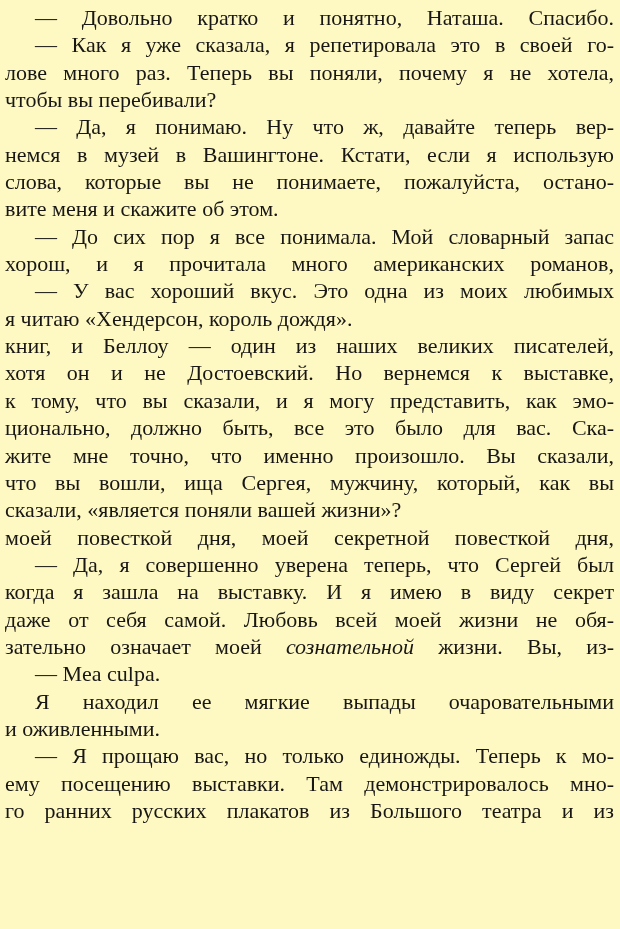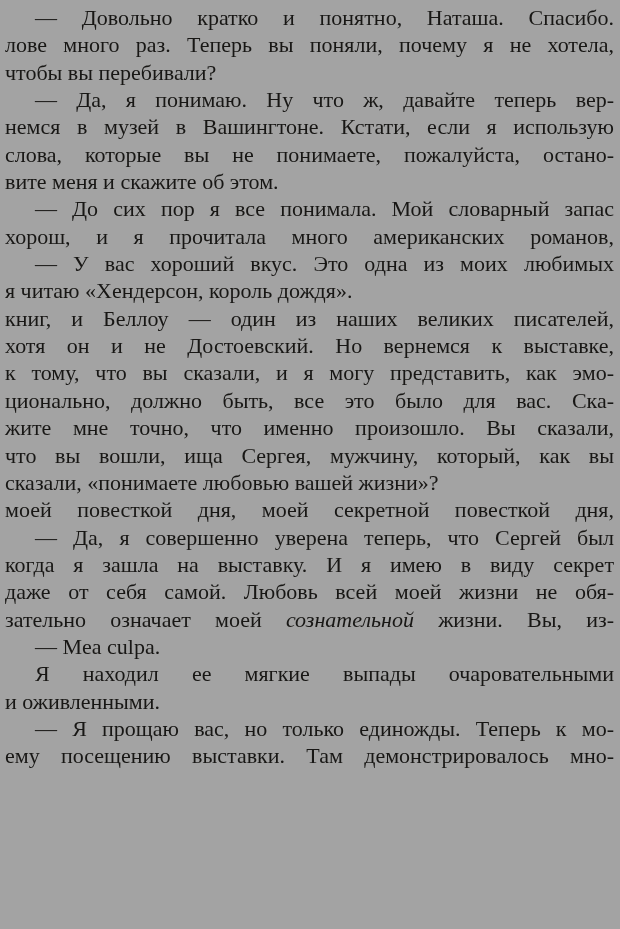--- a/index.html
+++ b/index.html
@@ -4,21 +4,21 @@
 <style>
   html, body {
     margin: 0;
     padding: 0;
     background: #f4f4f2;
   }
   .page {
     position: relative;
     width: 620px;
     height: 929px;
-    background: #a3a3a3;
+    background: #fef9c3;
     overflow: hidden;
     box-sizing: border-box;
   }
   .text-block {
     position: absolute;
     top: 4px;
     left: 5px;
     width: 609px;
     color: #181715;
     font-family: "Liberation Serif", "DejaVu Serif", serif;
@@ -73,47 +73,49 @@
     position: relative;
     top: -1px;
   }
 </style>
 </head>
 <body>
 
 <div class="page">
   <div class="text-block" id="text-block">
       <div class="line just indent"><span>— Довольно кратко и понятно, Наташа. Спасибо.</span></div>
+      <div class="line just indent"><span>— Как я уже сказала, я репетировала это в своей го-</span></div>
       <div class="line just"><span>лове много раз. Теперь вы поняли, почему я не хотела,</span></div>
       <div class="line"><span>чтобы вы перебивали?</span></div>
       <div class="line just indent"><span>— Да, я понимаю. Ну что ж, давайте теперь вер-</span></div>
       <div class="line just"><span>немся в музей в Вашингтоне. Кстати, если я использую</span></div>
       <div class="line just"><span>слова, которые вы не понимаете, пожалуйста, остано-</span></div>
       <div class="line"><span>вите меня и скажите об этом.</span></div>
       <div class="line just indent"><span>— До сих пор я все понимала. Мой словарный запас</span></div>
       <div class="line just"><span>хорош, и я прочитала много американских романов,</span></div>
       <div class="line just indent"><span>— У вас хороший вкус. Это одна из моих любимых</span></div>
       <div class="line"><span>я читаю «Хендерсон, король дождя».</span></div>
       <div class="line just"><span>книг, и Беллоу — один из наших великих писателей,</span></div>
       <div class="line just"><span>хотя он и не Достоевский. Но вернемся к выставке,</span></div>
       <div class="line just"><span>к тому, что вы сказали, и я могу представить, как эмо-</span></div>
       <div class="line just"><span>ционально, должно быть, все это было для вас. Ска-</span></div>
       <div class="line just"><span>жите мне точно, что именно произошло. Вы сказали,</span></div>
       <div class="line just"><span>что вы вошли, ища Сергея, мужчину, который, как вы</span></div>
-      <div class="line"><span>сказали, «понимаете любовью вашей жизни»?</span></div>
+      <div class="line"><span>сказали, «является поняли вашей жизни»?</span></div>
       <div class="line just"><span>моей повесткой дня, моей секретной повесткой дня,</span></div>
       <div class="line just indent"><span>— Да, я совершенно уверена теперь, что Сергей был</span></div>
       <div class="line just"><span>когда я зашла на выставку. И я имею в виду секрет</span></div>
       <div class="line just"><span>даже от себя самой. Любовь всей моей жизни не обя-</span></div>
       <div class="line just"><span>зательно означает моей </span><span class="it">сознательной</span><span> жизни. Вы, из-</span></div>
       <div class="line indent"><span>— Mea culpa.</span></div>
       <div class="line just indent"><span>Я находил ее мягкие выпады очаровательными</span></div>
       <div class="line"><span>и оживленными.</span></div>
       <div class="line just indent"><span>— Я прощаю вас, но только единожды. Теперь к мо-</span></div>
       <div class="line just"><span>ему посещению выставки. Там демонстрировалось мно-</span></div>
+      <div class="line just"><span>го ранних русских плакатов из Большого театра и из</span></div>
     </div>
   <div class="footer">
     <span class="pagenum">48</span>
     <span class="running-title">
       <span>ИРВИН ЯЛОМ</span>
       <span class="diamond">◆</span>
       <span>ВСЕ МЫ ТВОРЕНИЯ НА ДЕНЬ</span>
     </span>
   </div>
 </div>

